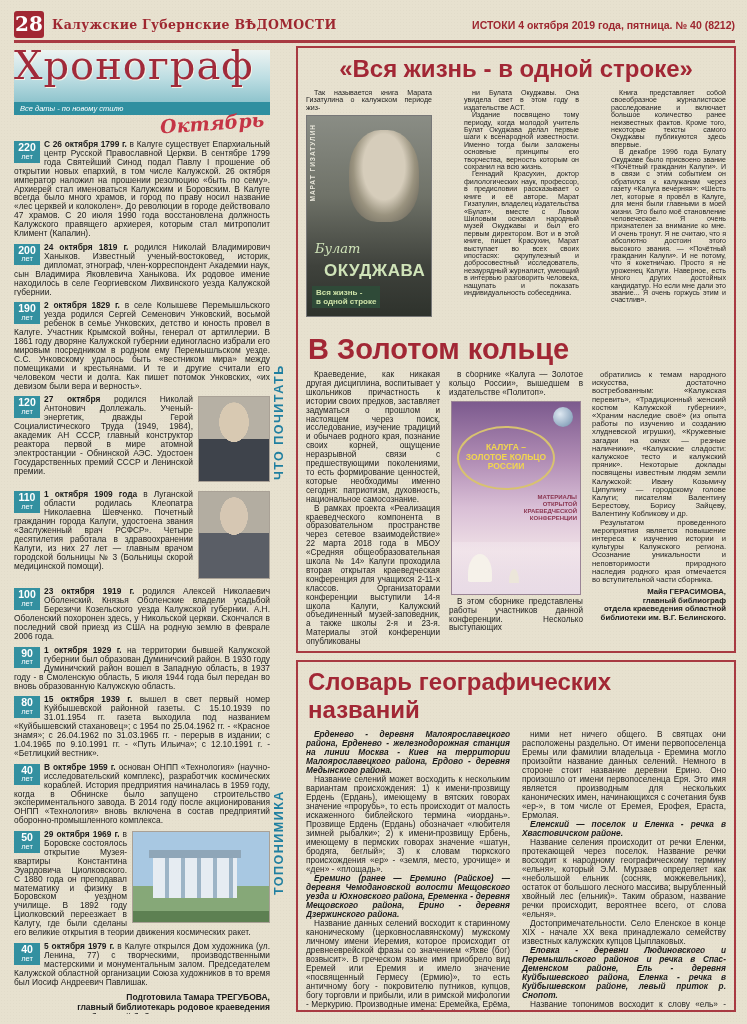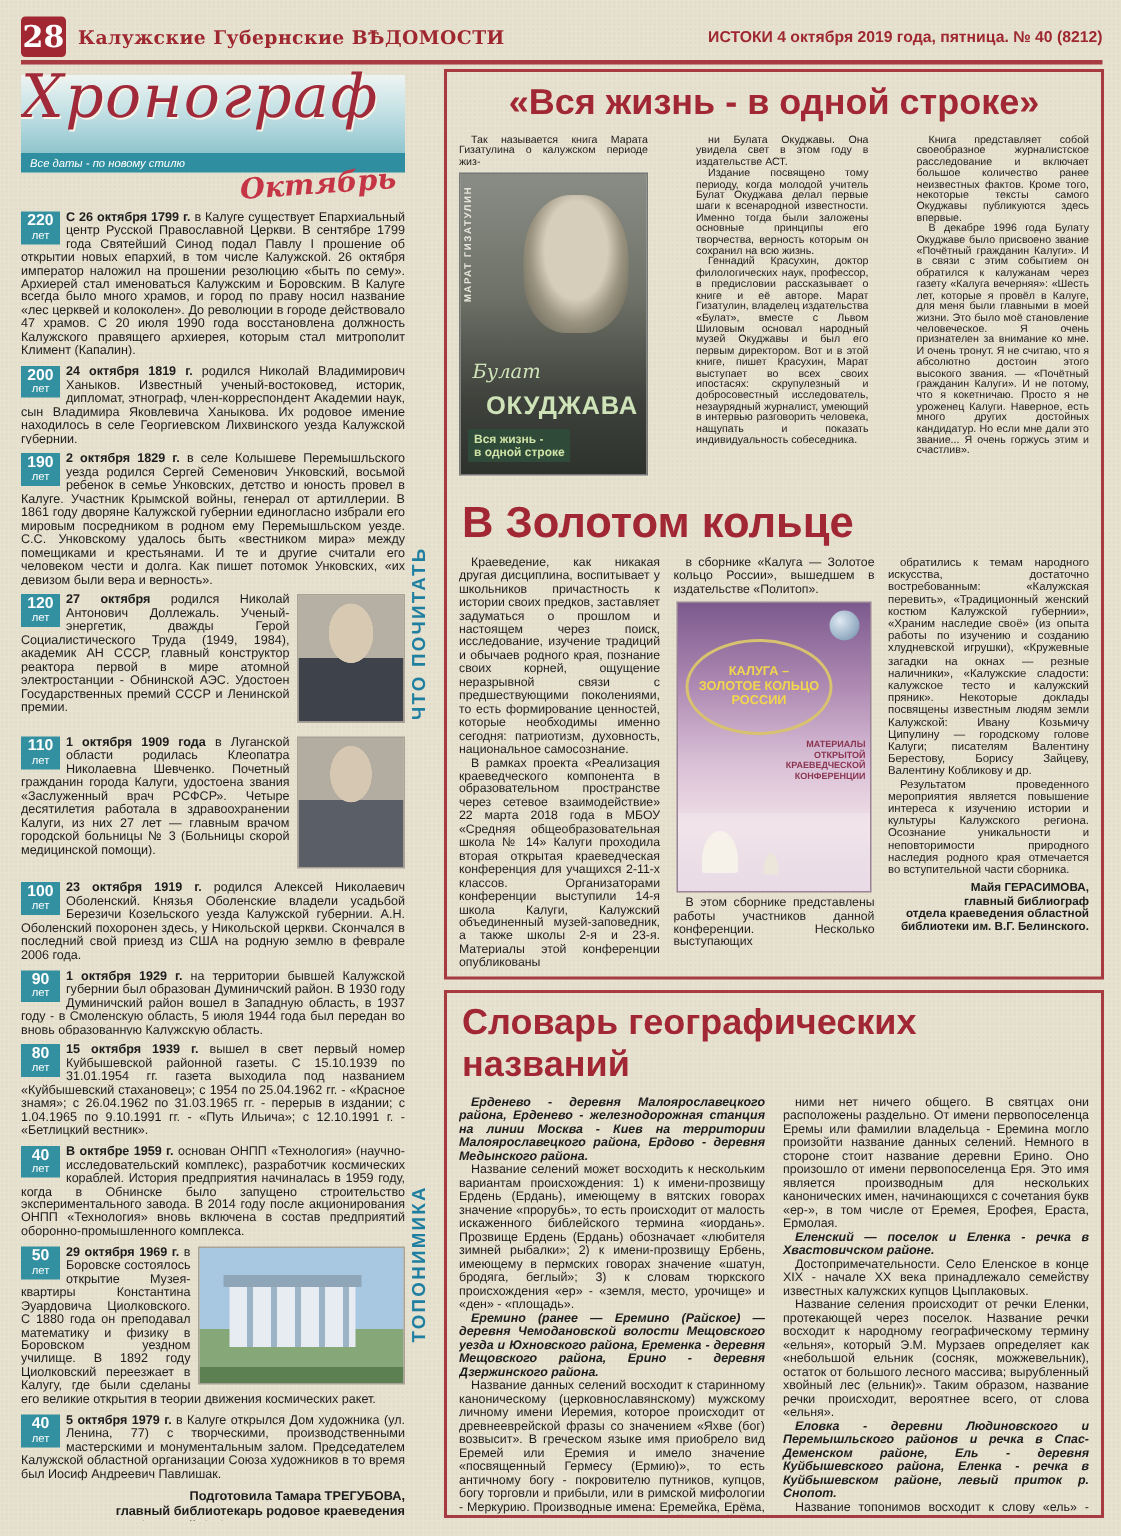--- a/index.html
+++ b/index.html
@@ -21,21 +21,21 @@
   .mast-right{margin-left:auto;color:#9e2730;font-weight:bold;font-size:10.5px;}
 
   
   .chron{position:absolute;left:14px;top:46px;width:256px;height:968px;overflow:hidden;}
   .chron-head{position:relative;height:76px;margin-bottom:18px;}
   .chron-band{position:absolute;left:0;right:0;top:4px;height:52px;
               background:linear-gradient(180deg,#eef4f2 0%,#bcdde2 55%,#8fc4cd 100%);}
   .chron-sub{position:absolute;left:0;right:0;top:56px;height:13px;background:#2f8fa0;
              color:#fff;font-style:italic;font-size:7.5px;line-height:13px;padding-left:6px;}
   .chron-title{position:absolute;left:0;top:-4px;width:100%;
-               font-family:"DejaVu Serif",serif;font-style:italic;color:#a02a3a;
+               font-family:"DejaVu Serif",serif;color:#a02a3a;
                font-size:40px;letter-spacing:1px;text-shadow:1px 1px 0 #f6f2e6;}
   .chron-month{position:absolute;right:6px;top:66px;color:#c53545;
                font-family:"DejaVu Serif",serif;font-style:italic;font-weight:bold;
                font-size:19px;transform:rotate(-4deg);}
   .citem{margin-bottom:5px;overflow:hidden;font-size:8.4px;line-height:8.9px;
          text-align:justify;}
   .cbadge{float:left;width:26px;margin:1px 4px 1px 0;background:#3390a0;color:#fff;
           text-align:center;padding:1px 0 2px;}
   .cbadge .n{display:block;font-size:10.5px;font-weight:bold;line-height:10.5px;}
   .cbadge .u{display:block;font-size:7.5px;line-height:8px;}
@@ -290,22 +290,22 @@
     <div class="cols2">
       <div class="dcol">
         <p class="ehead">Ерденево - деревня Малоярославецкого района, Ерденево - железнодорожная станция на линии Москва - Киев на территории Малоярославецкого района, Ердово - деревня Медынского района.</p>
         <p>Название селений может восходить к нескольким вариантам происхождения: 1) к имени-прозвищу Ердень (Ердань), имеющему в вятских говорах значение «прорубь», то есть происходит от малость искаженного библейского термина «иордань». Прозвище Ердень (Ердань) обозначает «любителя зимней рыбалки»; 2) к имени-прозвищу Ербень, имеющему в пермских говорах значение «шатун, бродяга, беглый»; 3) к словам тюркского происхождения «ер» - «земля, место, урочище» и «ден» - «площадь».</p>
         <p class="ehead">Еремино (ранее — Еремино (Райское) — деревня Чемодановской волости Мещовского уезда и Юхновского района, Еременка - деревня Мещовского района, Ерино - деревня Дзержинского района.</p>
         <p>Название данных селений восходит к старинному каноническому (церковнославянскому) мужскому личному имени Иеремия, которое происходит от древнееврейской фразы со значением «Яхве (бог) возвысит». В греческом языке имя приобрело вид Еремей или Еремия и имело значение «посвященный Гермесу (Ермию)», то есть античному богу - покровителю путников, купцов, богу торговли и прибыли, или в римской мифологии - Меркурию. Производные имена: Еремейка, Ерёма, Еря, Ерька, Ерюта, Ема. В обиходной русской речи имя превратилось в просторечную форму - Ерема или Ярема. Следует иметь в виду, что Еремея по сходности звучания часто путают с Иеремией (больше того, Петровский утверждает, что Иеремия - старинная форма имени Еремей), но между</p>
       </div>
       <div class="dcol">
         <p>ними нет ничего общего. В святцах они расположены раздельно. От имени первопоселенца Еремы или фамилии владельца - Еремина могло произойти название данных селений. Немного в стороне стоит название деревни Ерино. Оно произошло от имени первопоселенца Еря. Это имя является производным для нескольких канонических имен, начинающихся с сочетания букв «ер-», в том числе от Еремея, Ерофея, Ераста, Ермолая.</p>
         <p class="ehead">Еленский — поселок и Еленка - речка в Хвастовичском районе.</p>
+        <p>Название селения происходит от речки Еленки, протекающей через поселок. Название речки восходит к народному географическому термину «ельня», который Э.М. Мурзаев определяет как «небольшой ельник (сосняк, можжевельник), остаток от большого лесного массива; вырубленный хвойный лес (ельник)». Таким образом, название речки происходит, вероятнее всего, от слова «ельня».</p>
         <p>Достопримечательности. Село Еленское в конце XIX - начале XX века принадлежало семейству известных калужских купцов Цыплаковых.</p>
-        <p>Название селения происходит от речки Еленки, протекающей через поселок. Название речки восходит к народному географическому термину «ельня», который Э.М. Мурзаев определяет как «небольшой ельник (сосняк, можжевельник), остаток от большого лесного массива; вырубленный хвойный лес (ельник)». Таким образом, название речки происходит, вероятнее всего, от слова «ельня».</p>
         <p class="ehead">Еловка - деревни Людиновского и Перемышльского районов и речка в Спас-Деменском районе, Ель - деревня Куйбышевского района, Еленка - речка в Куйбышевском районе, левый приток р. Снопот.</p>
         <p>Название топонимов восходит к слову «ель» - названию дерева рода хвойных вечнозеленых семейства сосновых и происходит, вероятно, от расположения селений вблизи еловых лесов и наличия еловых лесов по берегам речек.</p>
 
       </div>
     </div>
   </div>
 
 </div>
 
 </body></html>

